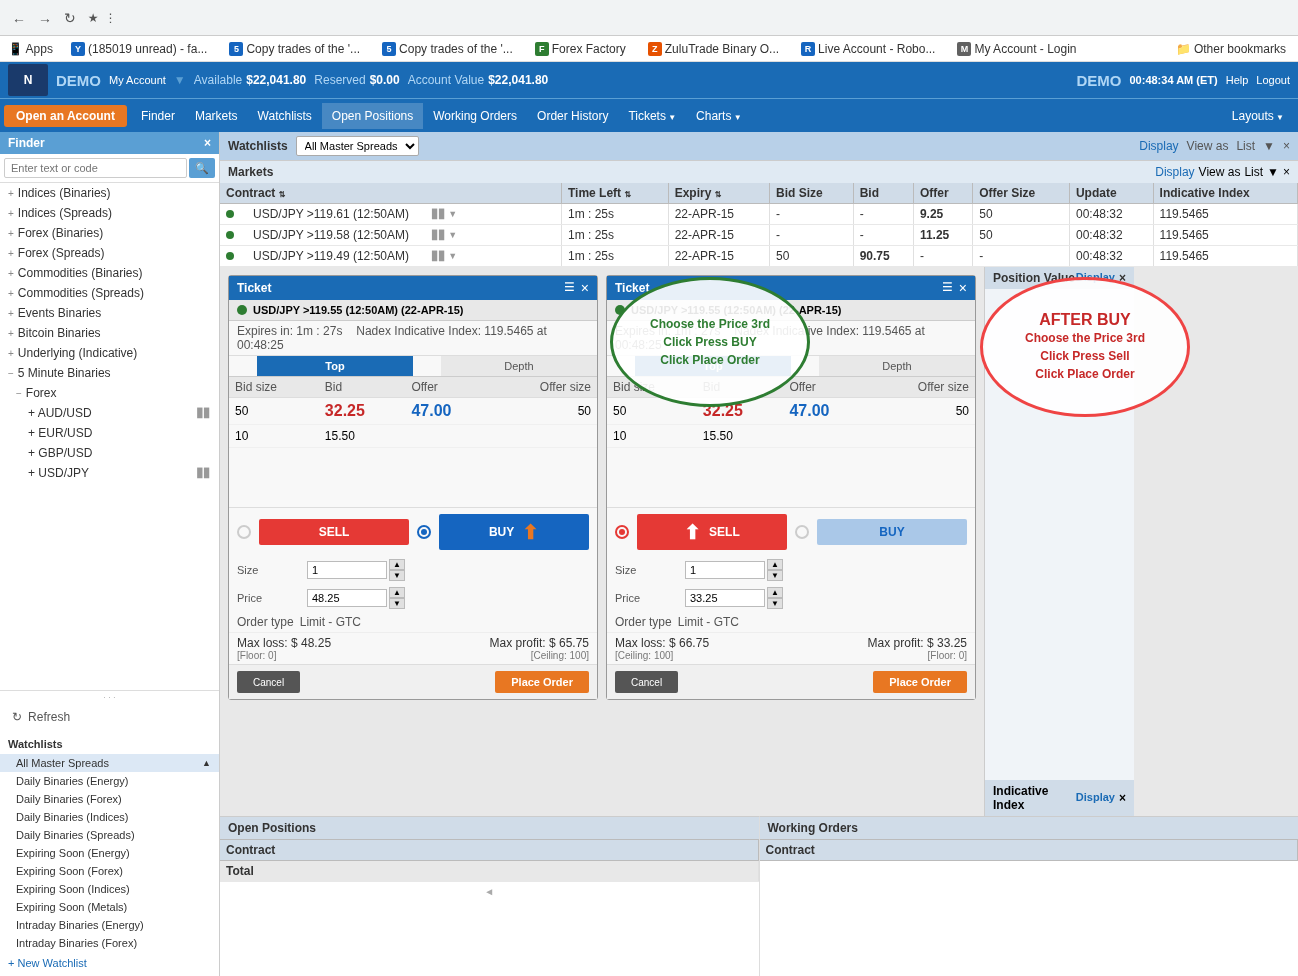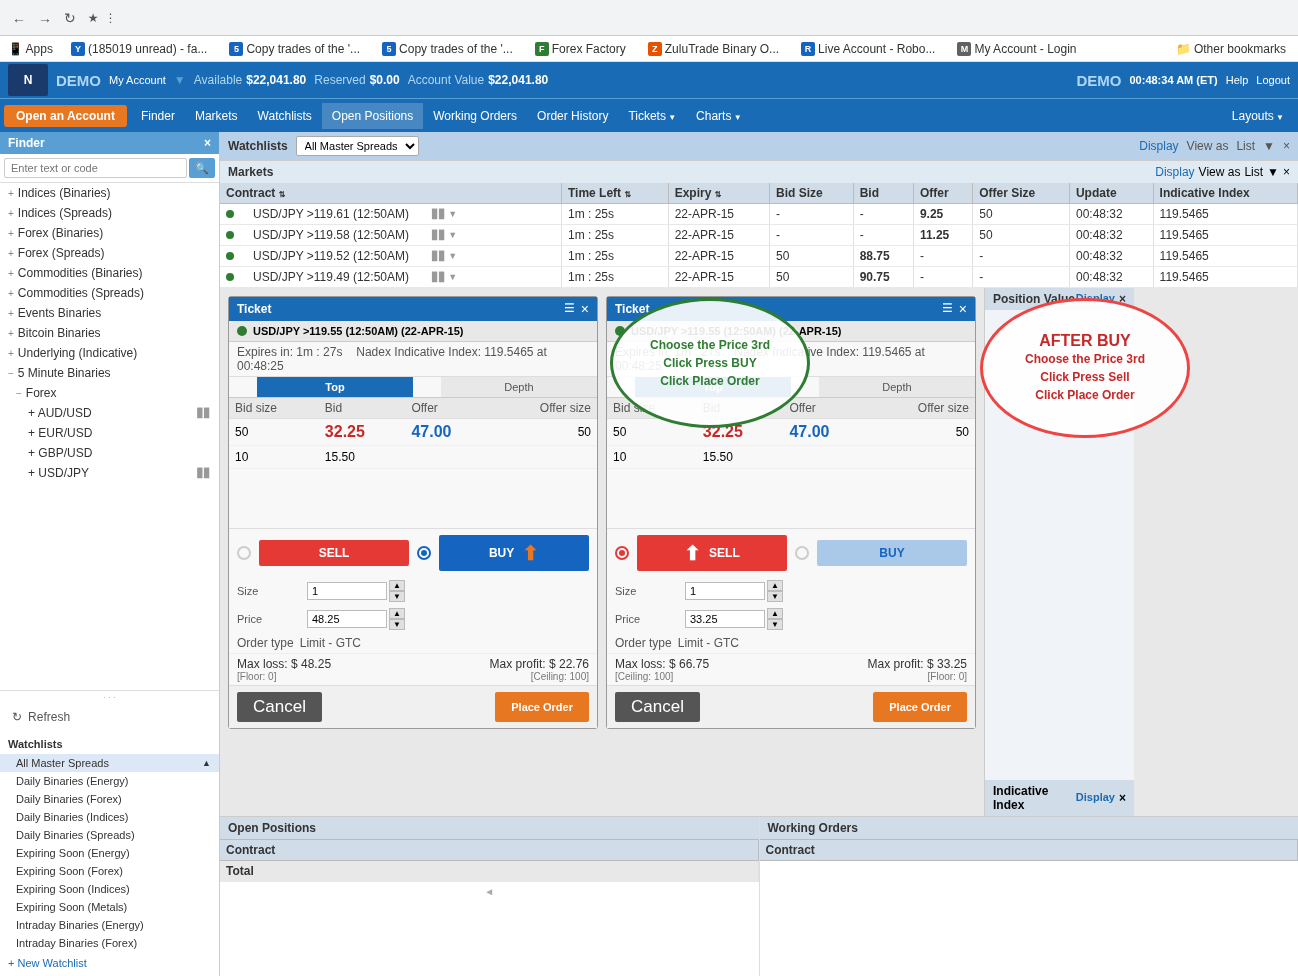--- a/index.html
+++ b/index.html
@@ -116,21 +116,21 @@
     .field-row { display: flex; align-items: center; padding: 3px 8px; }
     .field-label { width: 70px; color: #555; font-size: 11px; }
     .field-input { display: flex; align-items: center; gap: 2px; }
     .field-input input { width: 80px; border: 1px solid #bbb; padding: 2px 4px; font-size: 11px; }
     .stepper { display: flex; flex-direction: column; }
     .stepper button { background: #e0e0e0; border: 1px solid #bbb; width: 16px; height: 11px; cursor: pointer; font-size: 8px; line-height: 1; padding: 0; }
     .order-type-row { padding: 3px 8px; display: flex; align-items: center; gap: 6px; color: #555; font-size: 11px; }
     .profit-loss-row { padding: 3px 8px; display: flex; justify-content: space-between; border-top: 1px solid #eee; font-size: 11px; color: #333; }
     .floor-ceil { font-size: 10px; color: #777; }
     .ticket-actions { display: flex; justify-content: space-between; padding: 6px 8px; border-top: 1px solid #ddd; background: #f0f0f0; }
-    .cancel-btn { background: #555; color: white; border: none; padding: 5px 16px; cursor: pointer; border-radius: 2px; font-size: 17px; }
+    .cancel-btn { background: #555; color: white; border: none; padding: 5px 16px; cursor: pointer; border-radius: 2px; font-size: 10px; }
     .place-order-btn { background: #e87722; color: white; border: none; padding: 5px 16px; cursor: pointer; border-radius: 2px; font-size: 11px; font-weight: bold; }
 
     
     .position-value-panel { width: 150px; background: #f0f4f8; border-left: 1px solid #ccc; }
     .pv-header { background: #d0dce8; padding: 4px 8px; font-size: 11px; font-weight: bold; color: #333; display: flex; justify-content: space-between; }
 
     .sell-active { background: #e53935 !important; }
 
     .total-row { background: #e8e8e8; font-weight: bold; padding: 3px 6px; border-top: 1px solid #bbb; }
 
@@ -414,37 +414,20 @@
                   <td>-</td>
                 <td class="offer-blue">11.25</td>
                   <td>50</td>
                   <td>00:48:32</td>
                   <td>119.5465</td>
               </tr>
               <tr>
                 <td>
                     <div class="contract-cell">
                       <span class="green-dot"></span>
-                      <span>USD/JPY &gt;119.52 (12:50AM)</span>
-                      <span style="color:#999;font-size:9px;margin-left:4px">▊▊ ▼</span>
-                    </div>
-                  </td>
-                <td>1m : 25s</td>
-                  <td>22-APR-15</td>
-                  <td>50</td>
-                <td class="bid-red">88.75</td>
-                  <td>-</td>
-                  <td>-</td>
-                  <td>00:48:32</td>
-                  <td>119.5465</td>
-              </tr>
-              <tr>
-                <td>
-                    <div class="contract-cell">
-                      <span class="green-dot"></span>
                       <span>USD/JPY &gt;119.49 (12:50AM)</span>
                       <span style="color:#999;font-size:9px;margin-left:4px">▊▊ ▼</span>
                     </div>
                   </td>
                 <td>1m : 25s</td>
                   <td>22-APR-15</td>
                   <td>50</td>
                 <td class="bid-red">90.75</td>
                   <td>-</td>
                   <td>-</td>
@@ -552,21 +535,21 @@
             <div class="order-type-row">
               <span>Order type</span>
               <span>Limit - GTC</span>
             </div>
             <div class="profit-loss-row">
               <div>
                 <div>Max loss:  $ 48.25</div>
                 <div class="floor-ceil">[Floor: 0]</div>
               </div>
               <div style="text-align:right">
-                <div>Max profit:  $ 22.76</div>
+                <div>Max profit:  $ 65.75</div>
                 <div class="floor-ceil">[Ceiling: 100]</div>
               </div>
             </div>
             <div class="ticket-actions">
               <button class="cancel-btn">Cancel</button>
               <button class="place-order-btn">Place Order</button>
             </div>
           </div>
 
           <div class="ticket" style="margin-top:0">

